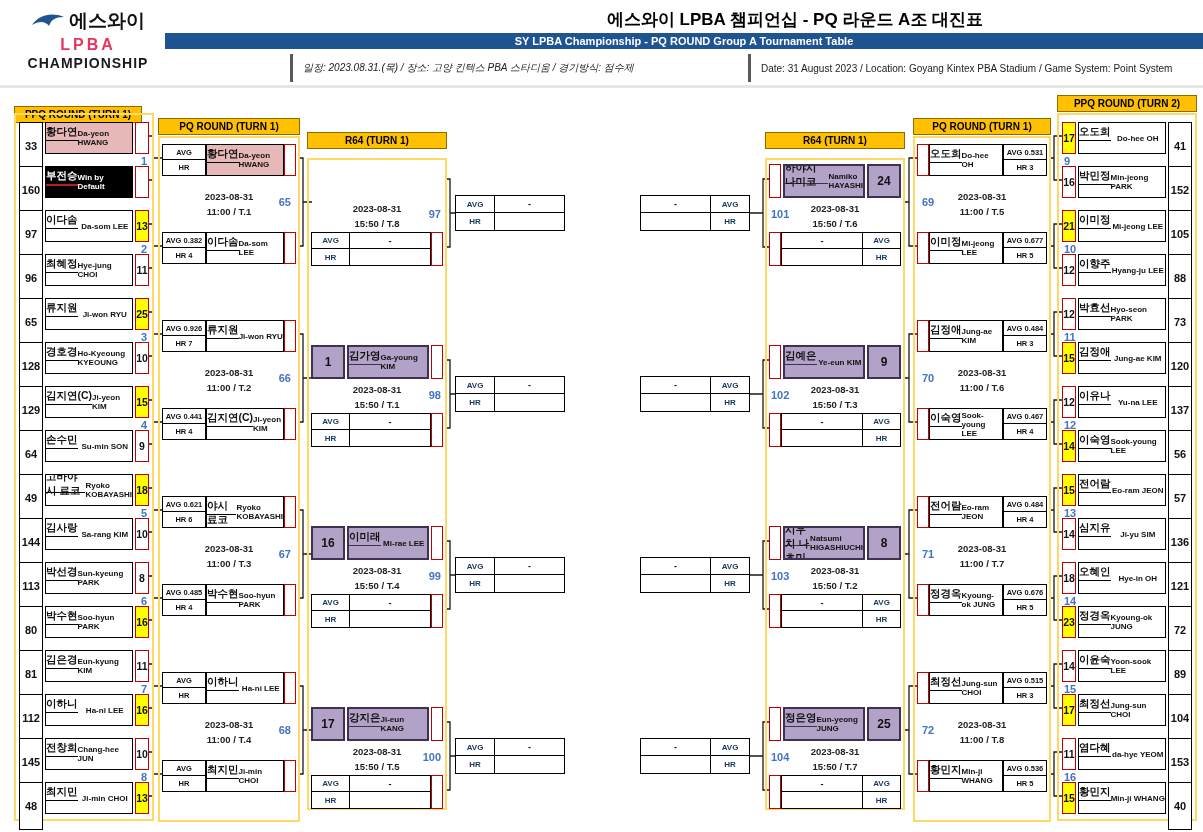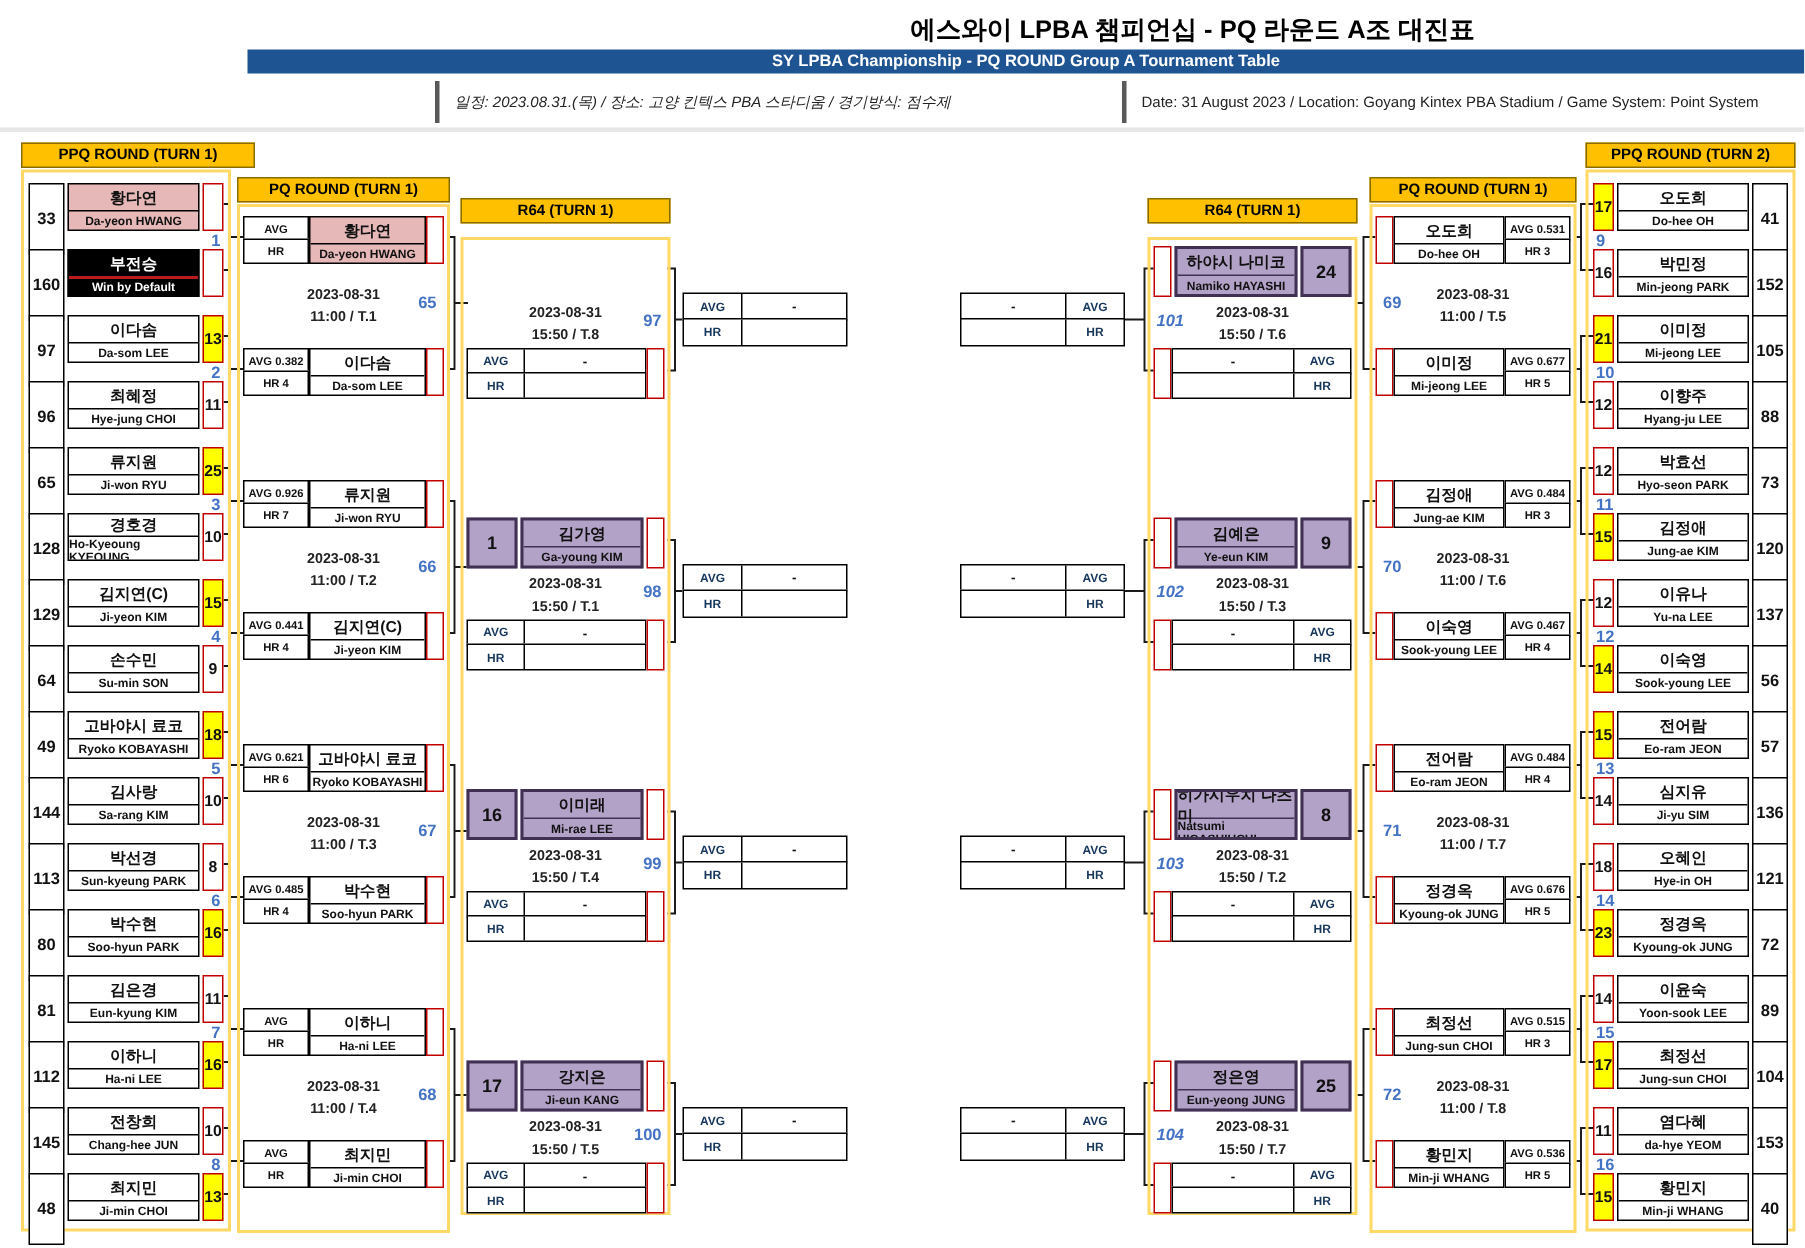--- a/index.html
+++ b/index.html
@@ -21,21 +21,21 @@
   .info-en{position:absolute;left:748px;top:54px;height:28px;border-left:3px solid #595959;
            padding-left:10px;display:flex;align-items:center;font-size:10px;color:#222;}
   .hr-band{position:absolute;left:0;top:85px;width:100%;height:3px;background:#E6E6E6;}
   
   .colhead{position:absolute;height:17px;background:#FFC000;border:1px solid #8a6d00;
            box-sizing:border-box;display:flex;align-items:center;justify-content:center;
            font-size:10px;font-weight:bold;color:#000;}
   .colbox{position:absolute;border:2px solid #FFD966;box-sizing:border-box;background:transparent;}
   
   .pname{border:1.5px solid #000;box-sizing:border-box;height:32px;background:#fff;
-         display:flex;flex-direction:column;overflow:hidden;}
+         display:flex;flex-direction:row;overflow:hidden;}
   .pname .kr{height:17px;border-bottom:1px solid #000;display:flex;align-items:center;
              justify-content:center;font-size:10.5px;font-weight:bold;}
   .pname .en{flex:1;display:flex;align-items:center;justify-content:center;
              font-size:8px;font-weight:bold;}
   .pname.pink{background:#E6B8B7;}
   .pname.black{background:#000;color:#fff;}
   .pname.black .kr{border-bottom:2px solid #b91c1c;}
   .pname.purple{background:#B3A2C7;border:2px solid #403152;}
   .pname.purple .kr{border-bottom:1px solid #403152;}
   .rank{border:1.5px solid #000;box-sizing:border-box;background:#fff;display:flex;
@@ -71,21 +71,21 @@
   .pq2 .mno{right:auto;left:5px;}
   
   .r64-match{position:relative;height:102px;margin:0 2px 79px 2px;}
   .r64-seedrow{position:absolute;left:0;right:0;top:0;height:34px;display:flex;gap:2px;}
   .r64-seed{width:34px;height:34px;background:#B3A2C7;border:2px solid #403152;box-sizing:border-box;
             display:flex;align-items:center;justify-content:center;font-size:12px;font-weight:bold;}
   .r64-seedrow .pname{flex:1;height:34px;}
   .r64-seedrow .stub{height:34px;}
   .r64-date{position:absolute;left:0;right:0;top:37px;}
   .r64-match .mno{top:44px;right:2px;}
-  .r64r .mno{right:auto;left:2px;font-style:italic;}
+  .r64r .mno{right:auto;left:2px;}
   .r64-pair{position:absolute;left:0;right:0;top:68px;height:34px;display:flex;}
   .r64-rows{flex:1;display:flex;flex-direction:column;}
   .arow{display:flex;height:17.6px;border:1.3px solid #000;box-sizing:border-box;background:#fff;}
   .arow + .arow{margin-top:-1.3px;}
   .albl{width:38px;display:flex;align-items:center;justify-content:center;font-size:8px;
         font-weight:bold;border-right:1.3px solid #000;box-sizing:border-box;color:#17375D;}
   .aval{flex:1;display:flex;align-items:center;justify-content:center;font-size:9px;font-weight:bold;}
   .r64-pair .stub{height:34px;}
   .mirror .arow .albl{border-right:none;border-left:1.3px solid #000;order:2;}
   
@@ -105,20 +105,30 @@
   .chost .cbox:nth-of-type(3){top:557px;}
   .chost .cbox:nth-of-type(4){top:738px;}
   .connectors{position:absolute;left:0;top:0;pointer-events:none;}
 </style>
 </head>
 <body>
 
 <div class="page">
 
   
+  <div class="logo">
+    <div class="logo-row1">
+      <svg width="34" height="20" viewBox="0 0 34 20">
+        <path d="M1,14 C8,4 20,1 33,6 C24,6 20,9 18,15 C13,9 7,11 1,14 Z" fill="#1F5492"></path>
+      </svg>
+      <span class="logo-kr">에스와이</span>
+    </div>
+    <div class="logo-lpba">LPBA</div>
+    <div class="logo-champ">CHAMPIONSHIP</div>
+  </div>
   <div class="main-title">에스와이 LPBA 챔피언십 - PQ 라운드 A조 대진표</div>
   <div class="blue-bar">
     <span>SY LPBA Championship - PQ ROUND Group A Tournament Table</span>
   </div>
   <div class="info-kr">일정: 2023.08.31.(목) / 장소: 고양 킨텍스 PBA 스타디움 / 경기방식: 점수제</div>
   <div class="info-en">Date: 31 August 2023 / Location: Goyang Kintex PBA Stadium / Game System: Point System</div>
   <div class="hr-band"></div>
 
   
   <svg class="connectors" width="1203" height="832">
@@ -136,21 +146,21 @@
       <path d="M917,158 H909 V246 H917 M909,202 H905 M917,334 H909 V422 H917 M909,378 H905
                M917,510 H909 V598 H917 M909,554 H905 M917,686 H909 V774 H917 M909,730 H905"></path>
       <path d="M1062,136 H1054 V180 H1062 M1054,158 H1051 M1062,224 H1054 V268 H1062 M1054,246 H1051
                M1062,312 H1054 V356 H1062 M1054,334 H1051 M1062,400 H1054 V444 H1062 M1054,422 H1051
                M1062,488 H1054 V532 H1062 M1054,510 H1051 M1062,576 H1054 V620 H1062 M1054,598 H1051
                M1062,664 H1054 V708 H1062 M1054,686 H1051 M1062,752 H1054 V796 H1062 M1054,774 H1051"></path>
     </g>
   </svg>
 
   
-  <div class="colhead" style="left:14px;top:95px;width:156px;">PPQ ROUND (TURN 1)</div>
+  <div class="colhead" style="left:14px;top:106px;width:128px;">PPQ ROUND (TURN 1)</div>
   <div class="colhead" style="left:158px;top:118px;width:142px;">PQ ROUND (TURN 1)</div>
   <div class="colhead" style="left:307px;top:132px;width:140px;">R64 (TURN 1)</div>
   <div class="colhead" style="left:765px;top:132px;width:140px;">R64 (TURN 1)</div>
   <div class="colhead" style="left:913px;top:118px;width:138px;">PQ ROUND (TURN 1)</div>
   <div class="colhead" style="left:1057px;top:95px;width:140px;">PPQ ROUND (TURN 2)</div>
 
   
   <div class="colbox" style="left:14px;top:113px;width:140px;height:708px;padding-top:7px;">
 
       <div class="ppq-match">

